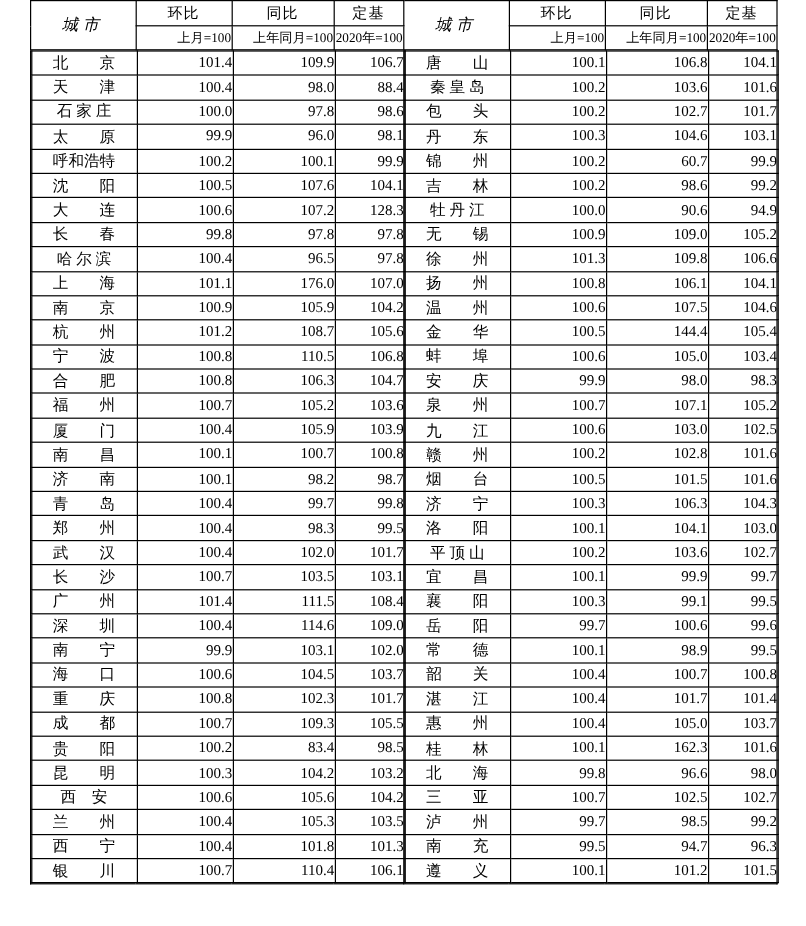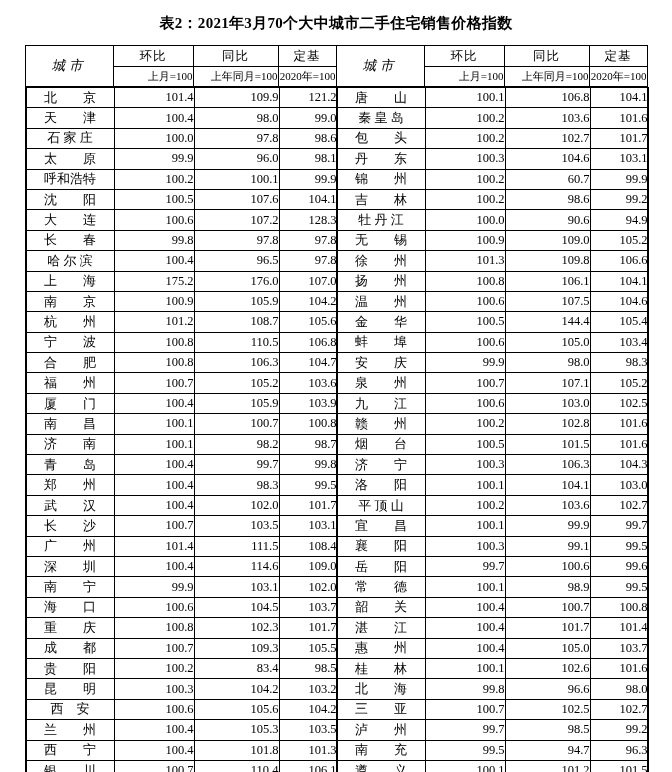--- a/index.html
+++ b/index.html
@@ -96,21 +96,20 @@
   col.c-city { width: 88px; }
   col.c-n1 { width: 80px; }
   col.c-n2 { width: 85px; }
   col.c-n3 { width: 58px; }
 </style>
 </head>
 <body>
 
 <div class="page">
 
-  <div class="title">表2：2021年3月70个大中城市二手住宅销售价格指数</div>
 
   <table class="main">
     <colgroup>
       <col class="c-city">
         <col class="c-n1">
         <col class="c-n2">
         <col class="c-n3">
       <col class="c-city">
         <col class="c-n1">
         <col class="c-n2">
@@ -144,27 +143,27 @@
                 <col class="c-city">
                 <col class="c-n1">
                 <col class="c-n2">
                 <col class="c-n3">
               </colgroup>
             <tbody>
                 <tr>
                   <td class="city">北　　京</td>
                   <td class="num">101.4</td>
                   <td class="num">109.9</td>
-                  <td class="num">121.2</td>
+                  <td class="num">106.7</td>
                 </tr>
                 <tr>
                   <td class="city">天　　津</td>
                   <td class="num">100.4</td>
                   <td class="num">98.0</td>
-                  <td class="num">99.0</td>
+                  <td class="num">88.4</td>
                 </tr>
                 <tr>
                   <td class="city">石 家 庄</td>
                   <td class="num">100.0</td>
                   <td class="num">97.8</td>
                   <td class="num">98.6</td>
                 </tr>
                 <tr>
                   <td class="city">太　　原</td>
                   <td class="num">99.9</td>
@@ -196,21 +195,21 @@
                   <td class="num">97.8</td>
                 </tr>
                 <tr>
                   <td class="city">哈 尔 滨</td>
                   <td class="num">100.4</td>
                   <td class="num">96.5</td>
                   <td class="num">97.8</td>
                 </tr>
                 <tr>
                   <td class="city">上　　海</td>
-                  <td class="num">175.2</td>
+                  <td class="num">101.1</td>
                   <td class="num">176.0</td>
                   <td class="num">107.0</td>
                 </tr>
                 <tr>
                   <td class="city">南　　京</td>
                   <td class="num">100.9</td>
                   <td class="num">105.9</td>
                   <td class="num">104.2</td>
                 </tr>
                 <tr>
@@ -527,21 +526,21 @@
                 </tr>
                 <tr>
                   <td class="city">惠　　州</td>
                   <td class="num">100.4</td>
                   <td class="num">105.0</td>
                   <td class="num">103.7</td>
                 </tr>
                 <tr>
                   <td class="city">桂　　林</td>
                   <td class="num">100.1</td>
-                  <td class="num">102.6</td>
+                  <td class="num">162.3</td>
                   <td class="num">101.6</td>
                 </tr>
                 <tr>
                   <td class="city">北　　海</td>
                   <td class="num">99.8</td>
                   <td class="num">96.6</td>
                   <td class="num">98.0</td>
                 </tr>
                 <tr>
                   <td class="city">三　　亚</td>

